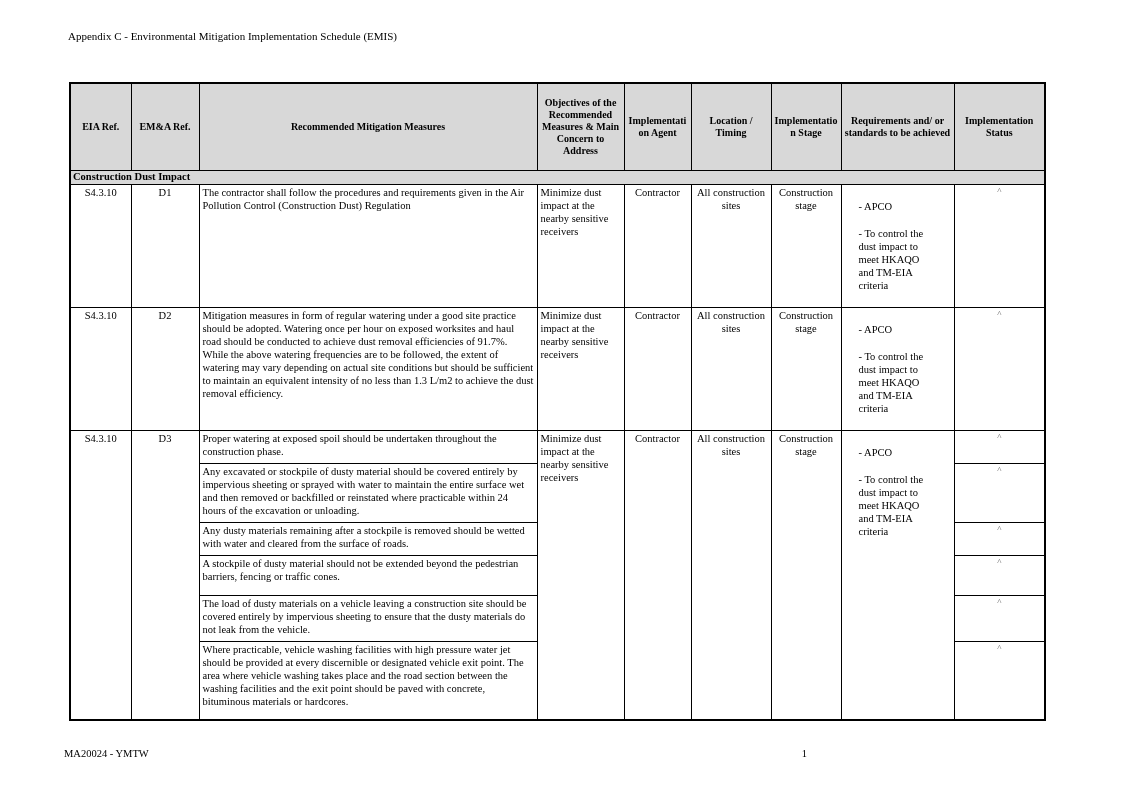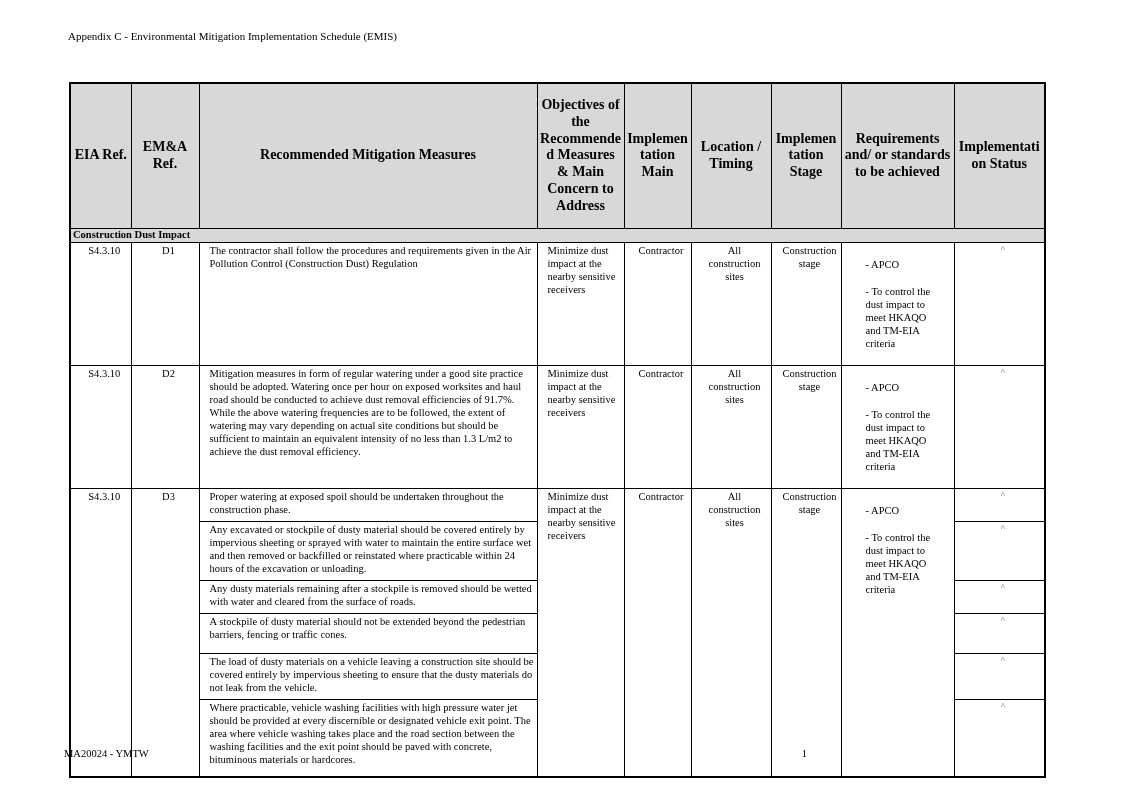--- a/index.html
+++ b/index.html
@@ -34,29 +34,29 @@
     border-collapse:collapse;
     table-layout:fixed;
     border:2px solid var(--border-color);
     font-size:10.5px;
     line-height:1.24;
     color:#000;
   }
   table.emis th, table.emis td{
     border:1px solid var(--border-color);
     vertical-align:top;
-    padding:1px 3px 1px 10px;
+    padding:1px 3px 1px 3px;
     overflow:hidden;
   }
   table.emis th{
     background:var(--header-bg);
     font-weight:bold;
     text-align:center;
     vertical-align:middle;
-    font-size:14px;
+    font-size:10px;
     line-height:1.2;
     padding:13px 2px;
     overflow-wrap:break-word;
   }
   tr.section-row td{
     background:var(--header-bg);
     font-weight:bold;
     text-align:left;
     font-size:10.5px;
     padding:0 2px;
@@ -100,21 +100,21 @@
         <col style="width:113px">
         <col style="width:91px">
     </colgroup>
 
     <tbody>
         <tr style="height:70px">
       <th>EIA Ref.</th>
       <th>EM&amp;A Ref.</th>
       <th>Recommended Mitigation Measures</th>
       <th>Objectives of the Recommended Measures &amp; Main Concern to Address</th>
-      <th>Implementation Main</th>
+      <th>Implementation Agent</th>
       <th>Location / Timing</th>
       <th>Implementation Stage</th>
       <th>Requirements and/ or standards to be achieved</th>
       <th>Implementation Status</th>
     </tr>
 
     <tr class="section-row" style="height:14px">
       <td colspan="9">Construction Dust Impact</td>
     </tr>
 

